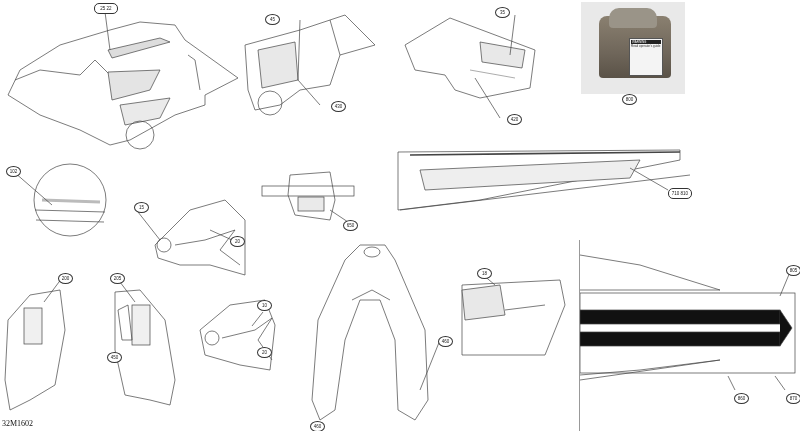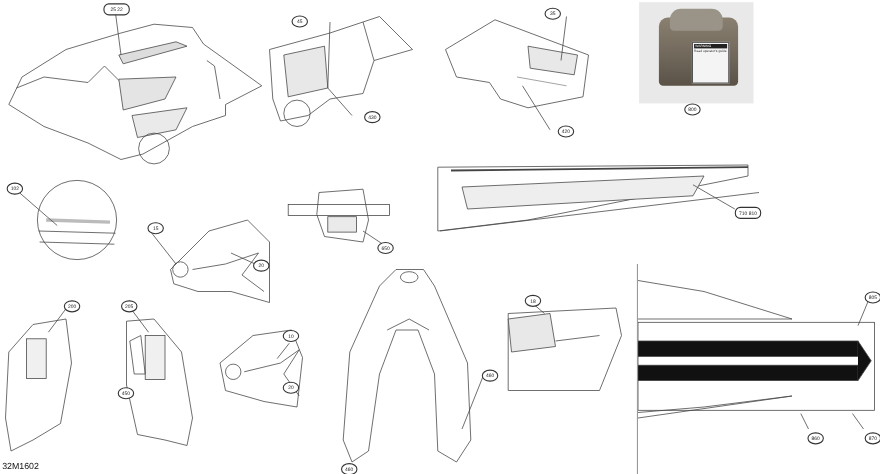--- a/index.html
+++ b/index.html
@@ -1,20 +1,20 @@
 <!DOCTYPE html>
 <html><head>
 <meta charset="utf-8">
 <style>
   html,body{margin:0;padding:0;background:#fff;}
   body{width:800px;height:431px;position:relative;overflow:hidden;font-family:"Liberation Sans",sans-serif;}
   svg.art{position:absolute;left:0;top:0;}
   .callout{position:absolute;width:13px;height:9px;border:1px solid #333;border-radius:50%;font-size:4.5px;line-height:9px;text-align:center;color:#222;background:#fff;font-family:"Liberation Sans",sans-serif;}
   .callout.wide{width:22px;border-radius:5px;}
-  .code{position:absolute;left:2px;top:419px;font-size:8px;color:#111;font-family:Liberation Sans, sans-serif;}
+  .code{position:absolute;left:2px;top:419px;font-size:8px;color:#111;font-family:Liberation Serif, serif;}
   .photo{position:absolute;left:581px;top:2px;width:104px;height:92px;background:#e9e9e9;}
   .photo .body{position:absolute;left:18px;top:14px;width:72px;height:62px;background:linear-gradient(180deg,#8a8070 0%,#6f665a 60%,#5a5247 100%);border-radius:8px 8px 4px 4px;}
   .photo .cap{position:absolute;left:28px;top:6px;width:48px;height:20px;background:#9a9488;border-radius:10px 10px 4px 4px;}
   .photo .label{position:absolute;left:48px;top:36px;width:34px;height:38px;background:#f4f4f4;border:1px solid #555;font-size:3px;color:#333;padding:1px;box-sizing:border-box;overflow:hidden;}
   .photo .label .hdr{background:#222;color:#fff;font-size:3px;padding:0 1px;}
   .divider{position:absolute;left:579px;top:240px;width:1px;height:191px;background:#999;}
 </style>
 </head>
 <body>
 

